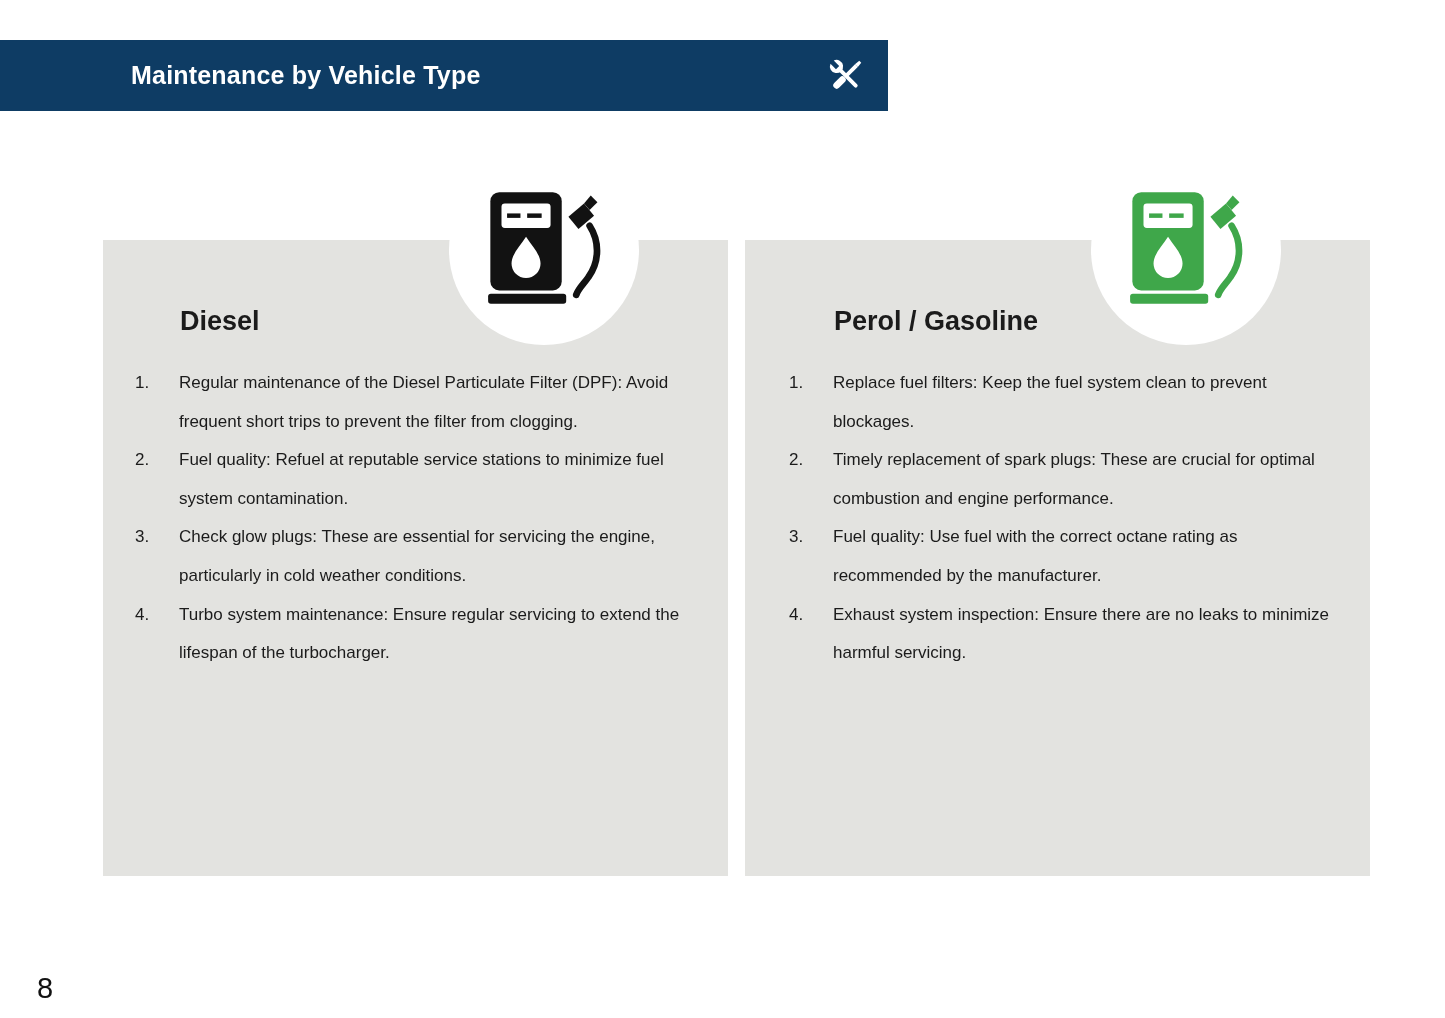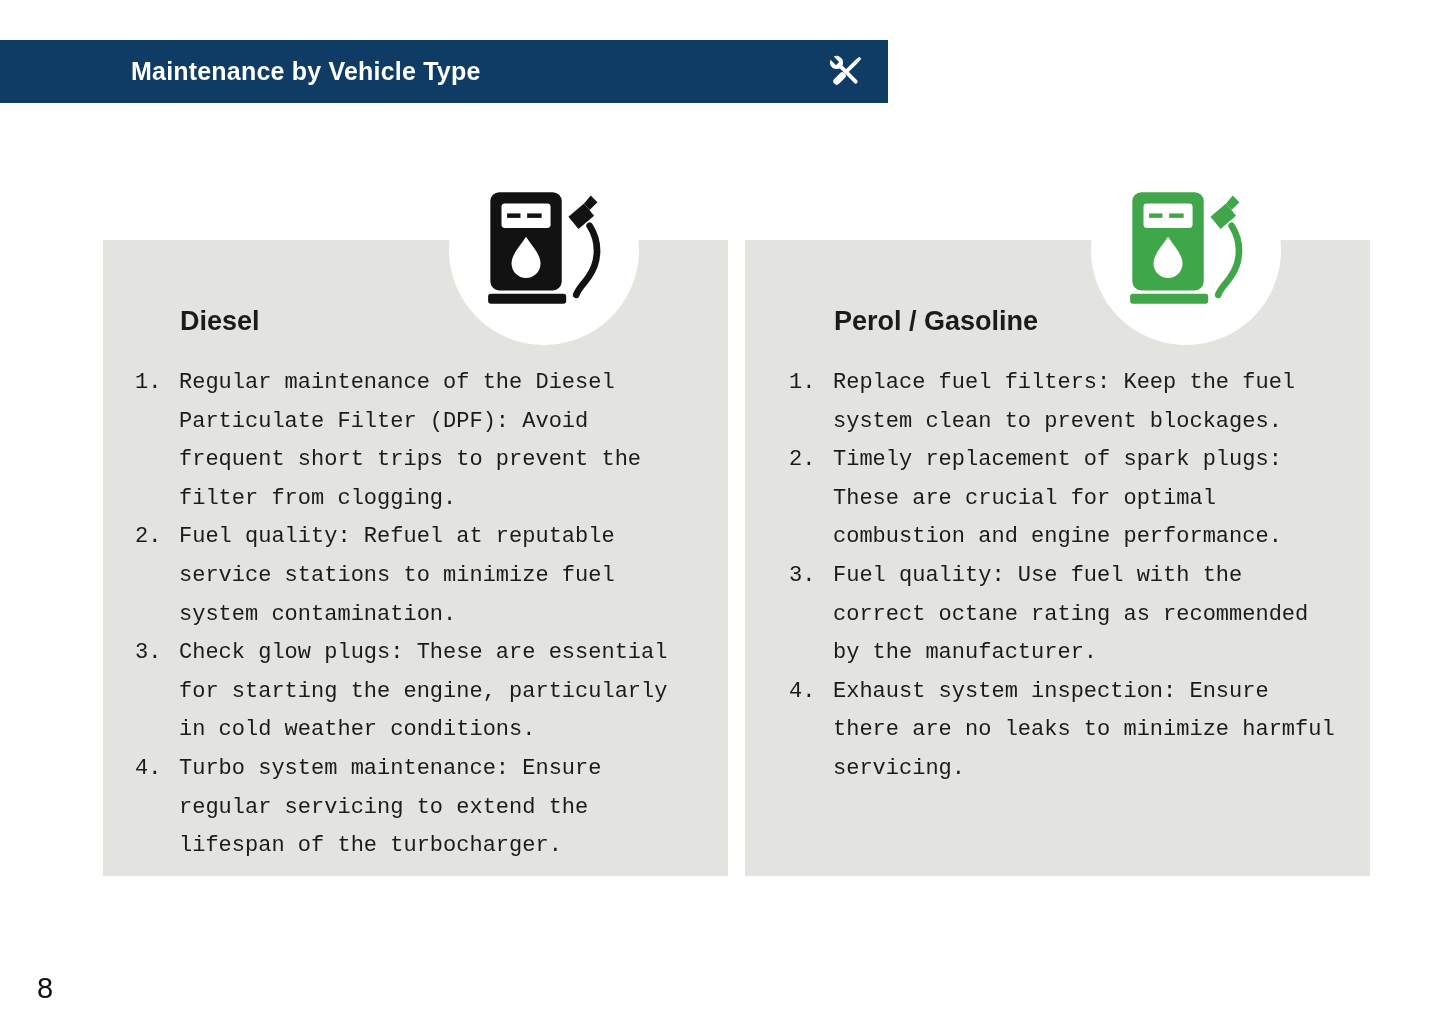--- a/index.html
+++ b/index.html
@@ -7,21 +7,21 @@
     width: 1445px; height: 1018px;
     background: #ffffff;
     font-family: "Liberation Sans", sans-serif;
     position: relative;
     overflow: hidden;
   }
 
   
   .header-bar {
     position: absolute; left: 0; top: 40px;
-    width: 888px; height: 63px;
+    width: 888px; height: 71px;
     background: var(--header-bg, #0e3c64);
     display: flex; align-items: center;
   }
   .header-title {
     color: #ffffff; font-size: 25px; font-weight: 700;
     margin-left: 131px; letter-spacing: 0.2px;
   }
   .header-icon {
     position: absolute; right: 20px; top: 50%;
     transform: translateY(-50%);
@@ -55,22 +55,22 @@
   .card-title {
     font-size: 27px; font-weight: 700;
     color: var(--text, #1b1b1b);
     margin-left: 77px;
   }
 
   .card-list {
     list-style: none; counter-reset: item;
     margin: 27px 26px 4px 32px;
     color: var(--text, #1b1b1b);
-    font-size: 22px; line-height: 38.6px;
-    hyphens: auto; font-family: Liberation Mono, monospace; -webkit-hyphens: auto;
+    font-size: 17px; line-height: 38.6px;
+    hyphens: auto; -webkit-hyphens: auto;
   }
   .card-list li {
     counter-increment: item;
     position: relative;
     padding-left: 44px;
   }
   .card-list li::before {
     content: counter(item) ".";
     position: absolute; left: 0; top: 0;
   }
@@ -122,21 +122,21 @@
         <g fill="currentColor">
           <rect x="17" y="21" width="12" height="4"></rect>
           <rect x="35" y="21" width="13" height="4"></rect>
         </g>
       </svg>
     </span>
     <h2 class="card-title">Diesel</h2>
     <ol class="card-list">
       <li>Regular maintenance of the Diesel Particulate Filter (DPF): Avoid frequent short trips to prevent the filter from clogging.</li>
       <li>Fuel quality: Refuel at reputable service stations to minimize fuel system contamination.</li>
-      <li>Check glow plugs: These are essential for starting the engine, particularly in cold weather conditions.</li>
+      <li>Check glow plugs: These are essential for servicing the engine, particularly in cold weather conditions.</li>
       <li>Turbo system maintenance: Ensure regular servicing to extend the lifespan of the turbocharger.</li>
     </ol>
   </section>
 
   <section class="card right">
     <div class="icon-circle"></div>
     <span class="pump-icon">
       <svg viewBox="0 0 102 104" aria-hidden="true">
         <g fill="currentColor">
           <rect x="2" y="2" width="64" height="88" rx="8"></rect>

